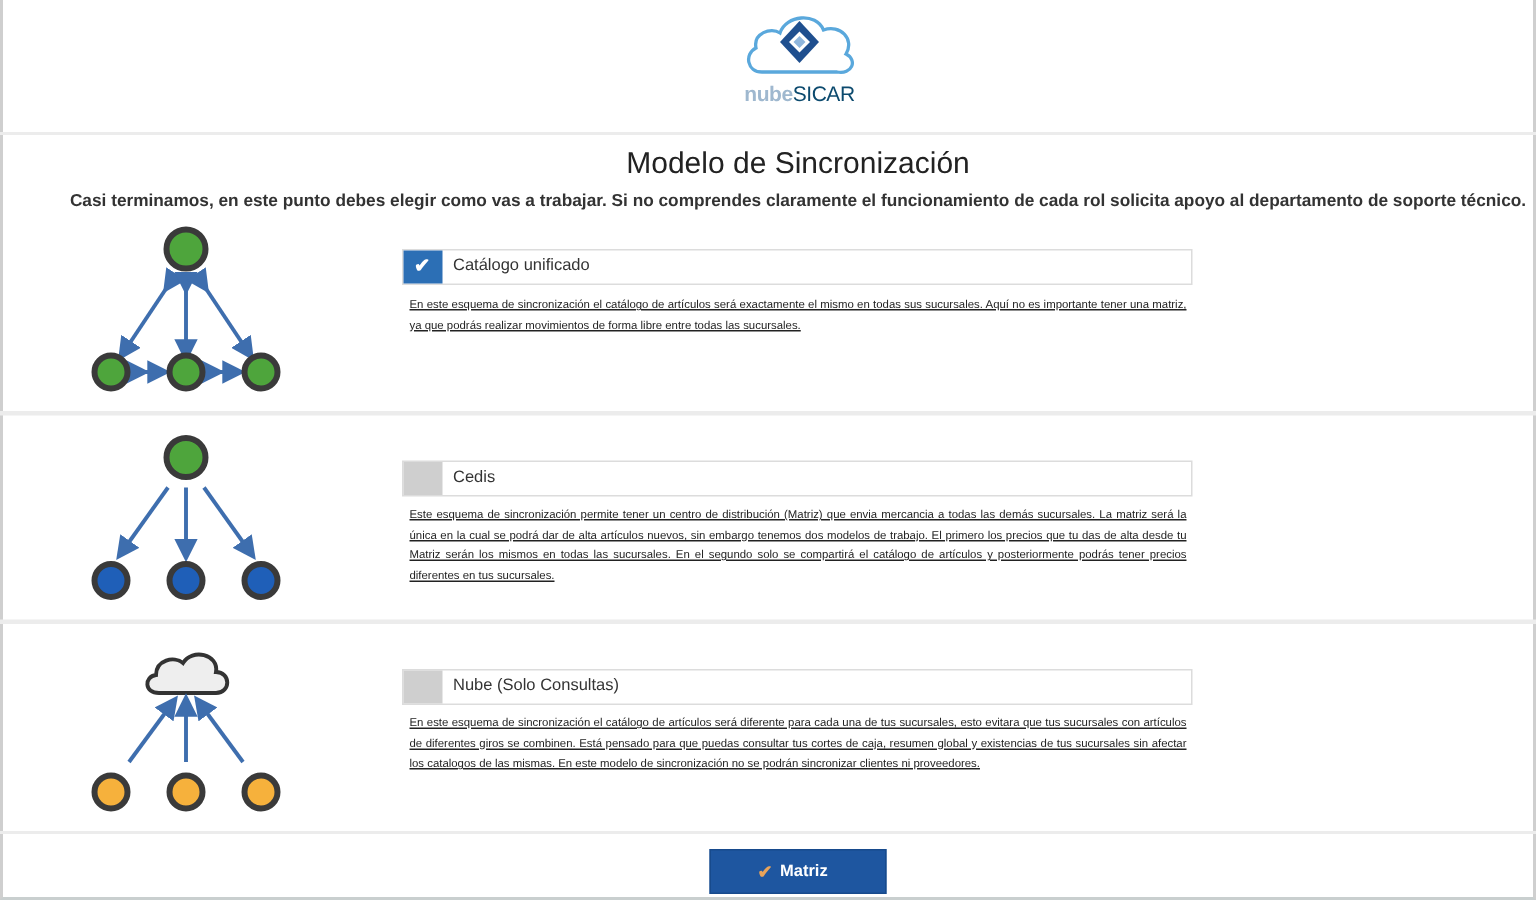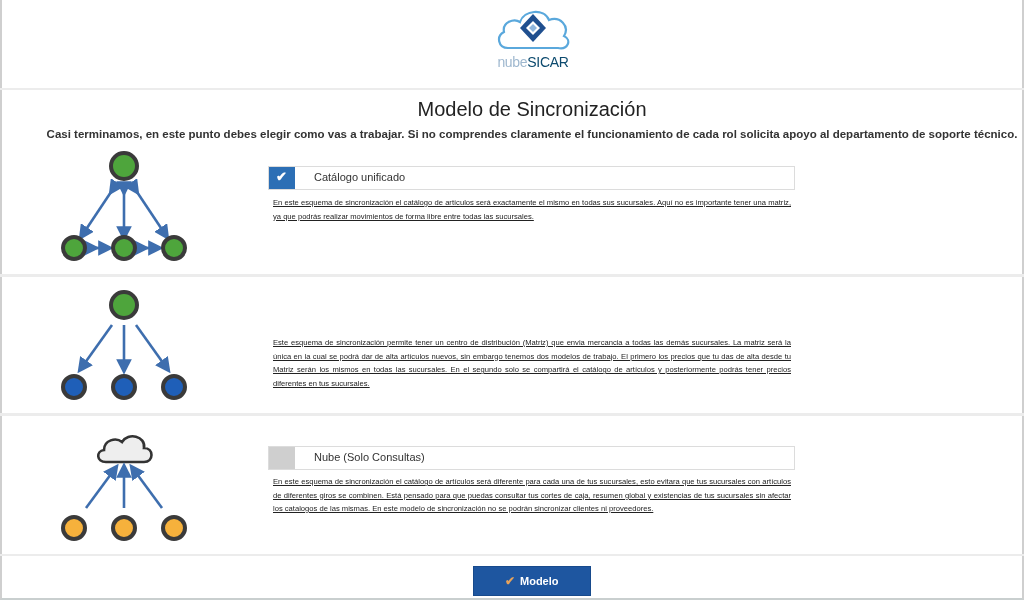--- a/index.html
+++ b/index.html
@@ -6,37 +6,37 @@
   body {
     width:1024px; height:600px; overflow:hidden; background:#ffffff;
     font-family:"Liberation Sans", sans-serif; color:#222; position:relative;
     box-sizing:border-box;
   }
   .frame { position:absolute; left:0; top:0; width:1024px; height:600px; box-sizing:border-box;
     border-left:2px solid #cfcfcf; border-right:2px solid #cfcfcf; border-bottom:2px solid #c9cfcf; }
   .header { position:absolute; left:0; top:0; width:1024px; height:88px; border-bottom:2px solid #ececec; }
   .logo { position:absolute; left:494px; top:4px; width:78px; height:66px; }
   .logo-text { position:absolute; left:0; top:50px; width:78px; text-align:center; font-size:14px; letter-spacing:-0.3px; }
-  .logo-text .a { color:#9fb8cf; font-weight:400; }
+  .logo-text .a { color:#9fb8cf; font-weight:700; }
   .logo-text .b { color:#0c4a6e; }
   .title { position:absolute; left:0; top:98px; width:1064px; text-align:center; font-size:20px; color:#222; }
   .subtitle { position:absolute; left:0; top:128px; width:1064px; text-align:center; font-size:11.5px; font-weight:bold; color:#333; }
   .section { position:absolute; left:0; width:1024px; }
   .section.s1 { top:140px; height:134px; border-bottom:3px solid #ececec; }
   .section.s2 { top:277px; height:136px; border-bottom:3px solid #ececec; }
   .section.s3 { top:416px; height:138px; border-bottom:2px solid #ececec; }
   .diagram { position:absolute; left:56px; width:140px; height:130px; }
   .s1 .diagram { top:6px; }
   .s2 .diagram { top:8px; }
   .s3 .diagram { top:8px; }
   .option-header { position:absolute; left:268px; width:527px; height:24px; border:1px solid #dcdcdc; background:#fff; box-sizing:border-box; cursor:pointer; }
   .check-box { position:absolute; left:0; top:0; width:26px; height:22px; background:#cfcfcf; }
   .check-box.on { background:#2c6fb5; }
   .check-box .tick { position:absolute; left:7px; top:2px; color:#fff; font-size:13px; font-weight:bold; }
-  .option-label { position:absolute; left:33px; top:4px; font-size:11px; color:#333;margin-left:12px; }
+  .option-label { position:absolute; left:33px; top:4px; font-size:11px; color:#333; }
   .desc { position:absolute; left:273px; width:518px; font-size:7.6px; line-height:13.5px; color:#222; text-align:justify;text-decoration:underline; }
   .s1 .option-header { top:26px; }
   .s1 .desc { top:56px; }
   .s2 .option-header { top:30px; }
   .s2 .desc { top:59px; }
   .s3 .option-header { top:30px;padding-left:24px; }
   .s3 .desc { top:59px; }
   .footer-btn { position:absolute; left:473px; top:566px; width:118px; height:30px; background:#1e56a0; border:1px solid #174a8c; box-sizing:border-box; cursor:pointer; }
   .footer-btn .ck { position:absolute; left:31px; top:7px; color:#e8a35a; font-size:12px; font-weight:bold; }
   .footer-btn .lbl { position:absolute; left:46px; top:8px; color:#fff; font-size:11px; font-weight:bold; }
@@ -99,20 +99,26 @@
     <g stroke="#3e6eae" stroke-width="2.6" marker-end="url(#ah2)">
       <line x1="56" y1="40" x2="26" y2="82"></line>
       <line x1="68" y1="40" x2="68" y2="82"></line>
       <line x1="80" y1="40" x2="110" y2="82"></line>
     </g>
     <circle cx="68" cy="20" r="13" fill="#4ea53c" stroke="#3a3a3a" stroke-width="4"></circle>
     <circle cx="18" cy="102" r="11" fill="#1f5fb8" stroke="#3a3a3a" stroke-width="4"></circle>
     <circle cx="68" cy="102" r="11" fill="#1f5fb8" stroke="#3a3a3a" stroke-width="4"></circle>
     <circle cx="118" cy="102" r="11" fill="#1f5fb8" stroke="#3a3a3a" stroke-width="4"></circle>
   </svg>
+  <div class="option-header">
+    <div class="check-box">
+      <span class="tick"></span>
+    </div>
+    <span class="option-label">Cedis</span>
+  </div>
   <div class="desc">Este esquema de sincronización permite tener un centro de distribución (Matriz) que envia mercancia a todas las demás sucursales. La matriz será la única en la cual se podrá dar de alta artículos nuevos, sin embargo tenemos dos modelos de trabajo. El primero los precios que tu das de alta desde tu Matriz serán los mismos en todas las sucursales. En el segundo solo se compartirá el catálogo de artículos y posteriormente podrás tener precios diferentes en tus sucursales.</div>
 </div>
 
 <div class="section s3">
   <svg class="diagram" viewBox="0 0 140 130">
     <defs>
       <marker id="ah3" markerWidth="6" markerHeight="6" refX="3" refY="3" orient="auto">
         <path d="M0,0 L6,3 L0,6 Z" fill="#3e6eae"></path>
       </marker>
     </defs>
@@ -130,14 +136,14 @@
     <div class="check-box">
       <span class="tick"></span>
     </div>
     <span class="option-label">Nube (Solo Consultas)</span>
   </div>
   <div class="desc">En este esquema de sincronización el catálogo de artículos será diferente para cada una de tus sucursales, esto evitara que tus sucursales con artículos de diferentes giros se combinen. Está pensado para que puedas consultar tus cortes de caja, resumen global y existencias de tus sucursales sin afectar los catalogos de las mismas. En este modelo de sincronización no se podrán sincronizar clientes ni proveedores.</div>
 </div>
 
 <div class="footer-btn">
   <span class="ck">✔</span>
-  <span class="lbl">Modelo</span>
+  <span class="lbl">Matriz</span>
 </div>
 
 </body></html>

